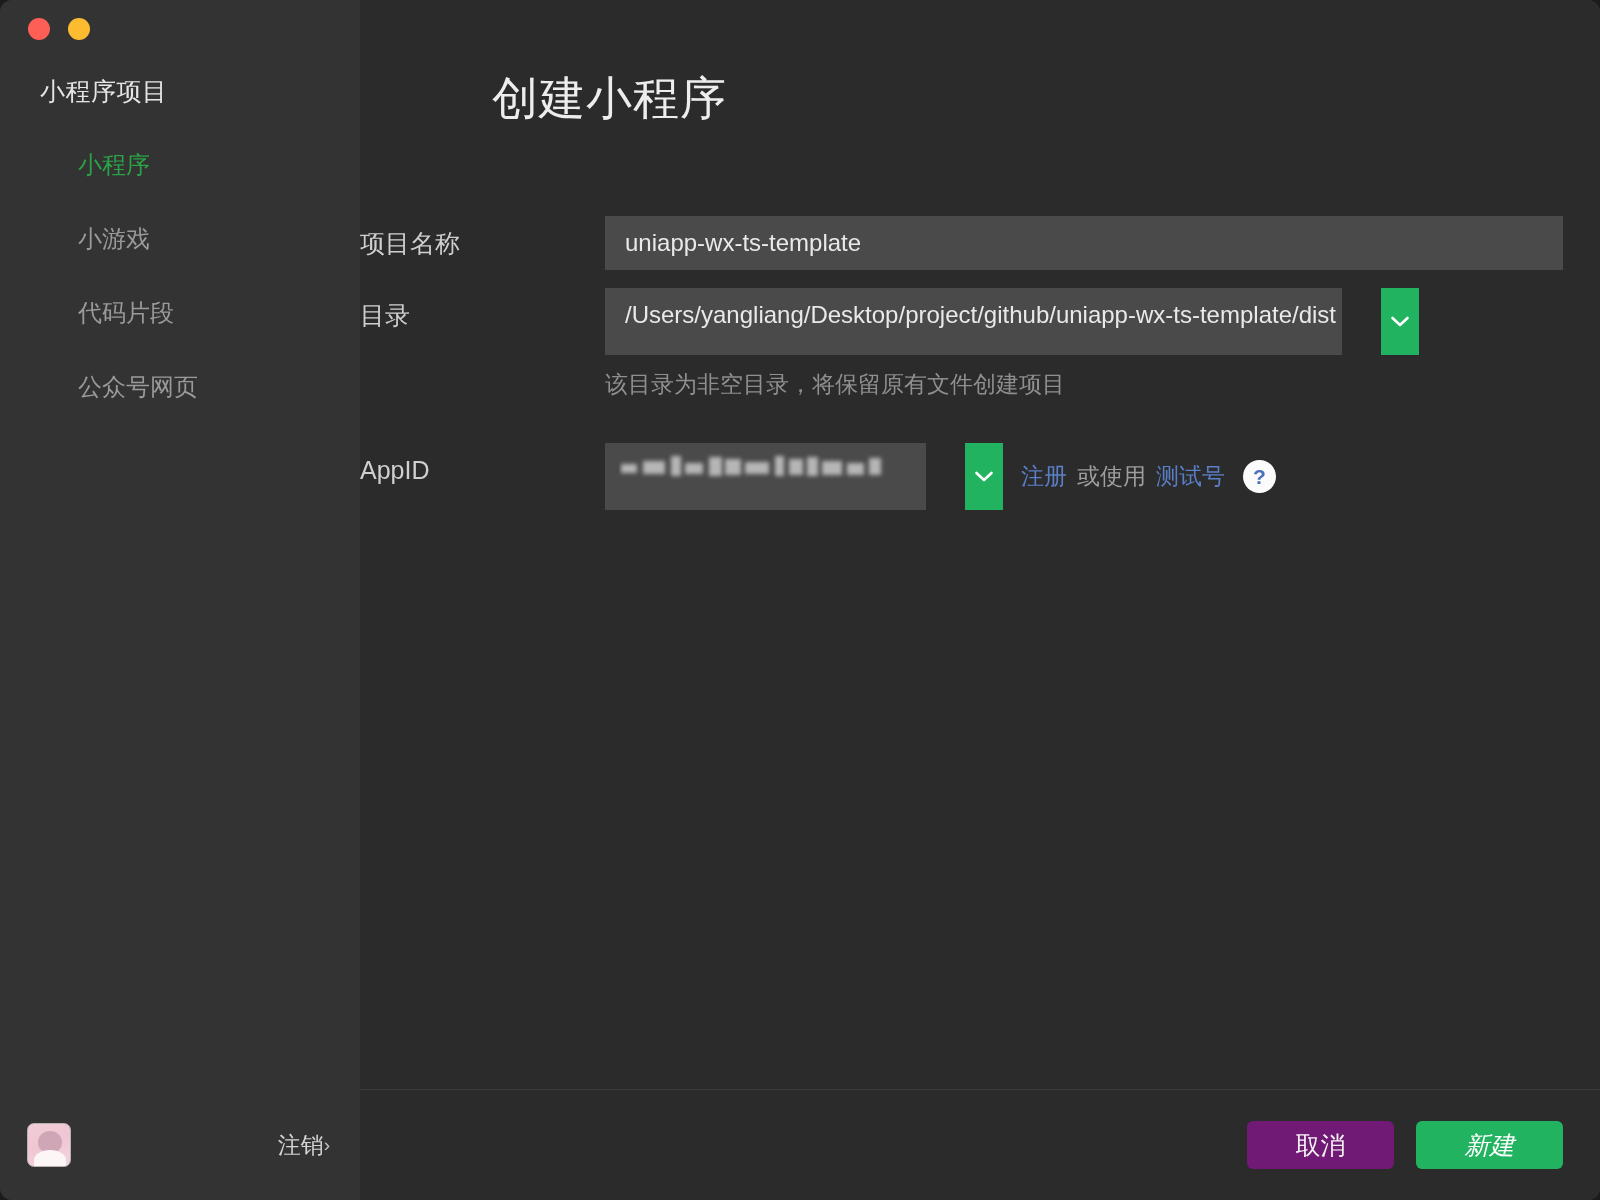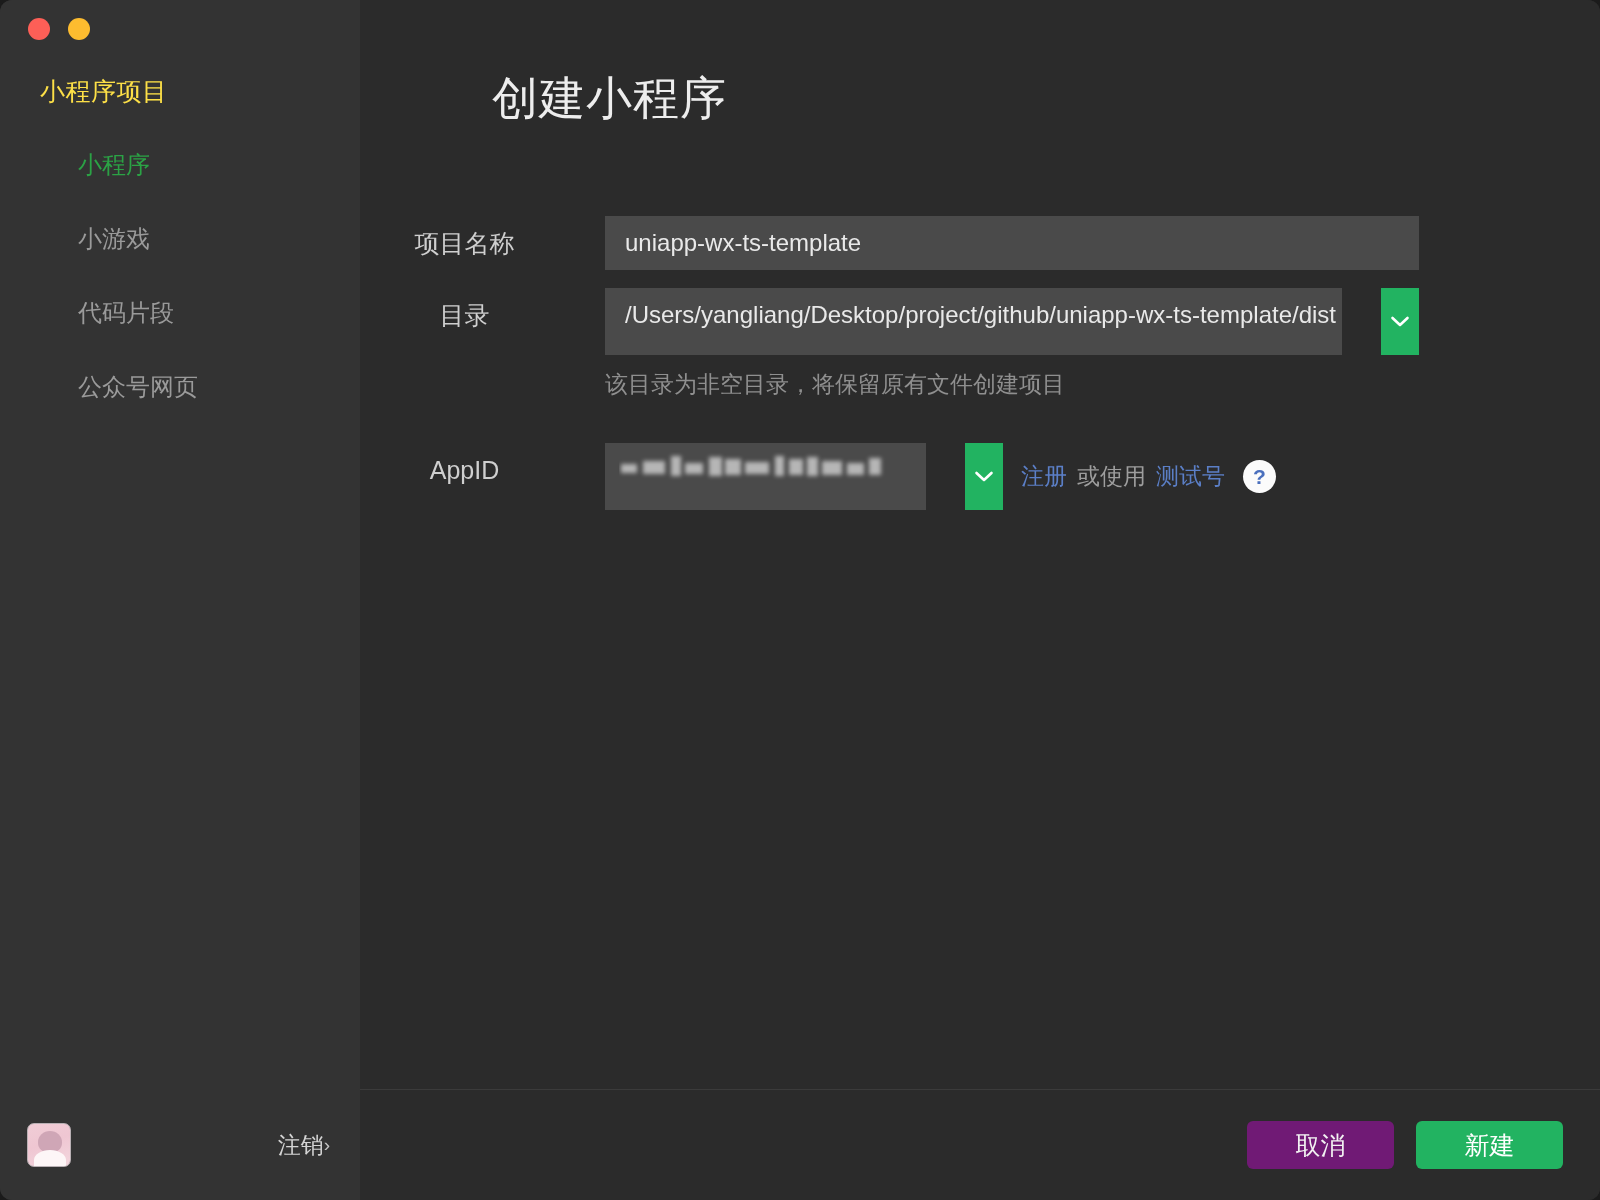--- a/index.html
+++ b/index.html
@@ -35,21 +35,21 @@
   }
   .light {
     width: 22px; height: 22px;
     border-radius: 50%;
   }
   .light.red { background: #fd5f57; }
   .light.yellow { background: #fdbc2f; }
 
   .nav { position: absolute; left: 0; top: 74px; width: 360px; }
   .nav-group-title {
-    color: #fde047;
+    color: #e5e5e5;
     font-size: 25px;
     padding: 0 0 0 40px;
     margin-bottom: 30px;
     letter-spacing: 0.5px;
     line-height: 34px;
   }
   .nav-group-title.second { margin-top: 44px; }
   .nav-item {
     color: #9a9a9a;
     font-size: 24px;
@@ -129,21 +129,21 @@
     left: 0; top: 216px;
     width: 100%;
   }
   .row {
     display: flex;
     align-items: flex-start;
     margin-bottom: 0;
   }
   .label {
     width: 245px;
-    text-align: center;
+    text-align: left;
     color: #cfcfcf;
     font-size: 25px;
     padding-right: 36px;
     line-height: 54px;
     flex: 0 0 245px;
   }
   .field { flex: 1 1 auto; }
 
   .input {
     background: #4a4a4a;
@@ -152,21 +152,21 @@
     color: #e9e9e9;
     font-size: 24px;
     font-family: inherit;
     padding: 0 20px;
     width: 814px;
     display: block;
     outline: none;
     white-space: nowrap;
     overflow: hidden;
   }
-  .input.name { width: 814px; }
+  .input.name { width: 958px; }
 
   .combo {
     display: flex;
     width: 814px;
     height: 67px;
     gap: 39px;
   }
   .combo .txt {
     background: #4a4a4a;
     color: #e9e9e9;
@@ -271,21 +271,21 @@
     border: none;
     font-size: 25px;
     font-family: inherit;
     color: #ffffff;
     cursor: default;
     display: flex;
     align-items: center;
     justify-content: center;
   }
   .btn.cancel { background: #701a75; color: #f2f2f2; }
-  .btn.confirm { background: #22b361; }
+  .btn.confirm { background: #22b361; font-style: italic; }
 </style>
 </head>
 <body>
 
 <div class="window">
 
   <div class="sidebar">
 
     <div class="traffic">
       <div class="light red"></div>

